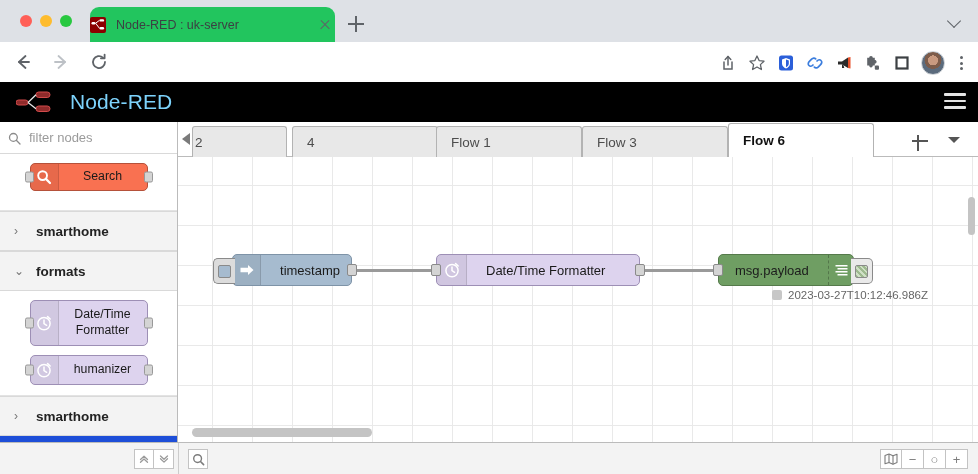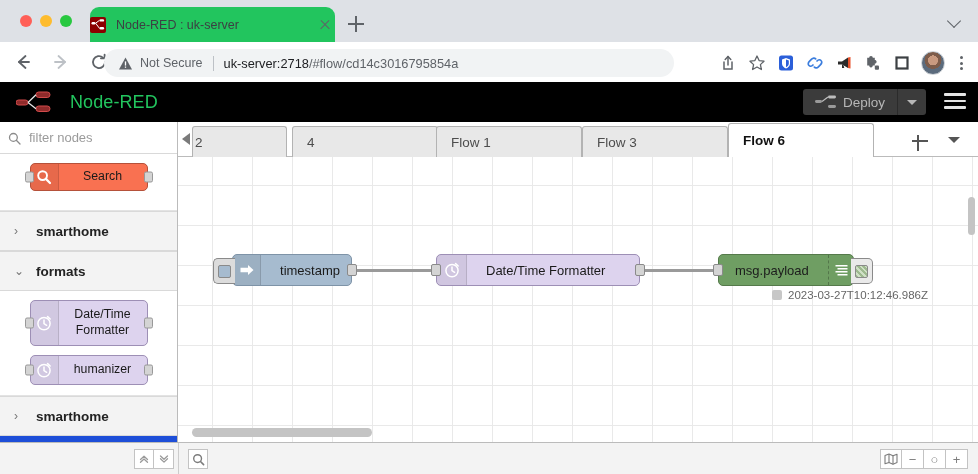--- a/index.html
+++ b/index.html
@@ -97,21 +97,21 @@
   .kebab i:nth-child(1) { top: 7px; }
   .kebab i:nth-child(2) { top: 12.5px; }
   .kebab i:nth-child(3) { top: 18px; }
 
   
   .nr-header {
     position: absolute; top: 82px; left: 0; width: 978px; height: 40px;
     background: #000; display: flex; align-items: center;
   }
   .nr-logo { width: 46px; height: 24px; margin-left: 16px; flex: 0 0 46px; }
-  .nr-brand { color: #22c55e; font-size: 18px; margin-left: 8px; letter-spacing: .1px; }
+  .nr-brand { color: #7dd3fc; font-size: 21px; margin-left: 8px; letter-spacing: .1px; }
   .deploy-btn {
     position: absolute; right: 52px; top: 7px; height: 26px;
     background: #3b3b3b; border-radius: 3px; display: flex; align-items: center;
     color: #b7b7b7; cursor: pointer;
   }
   .deploy-icon { width: 22px; height: 14px; margin: 0 6px 0 12px; flex: 0 0 22px; }
   .deploy-label { font-size: 13.5px; padding-right: 12px; }
   .deploy-split { width: 1px; height: 26px; background: #2b2b2b; }
   .deploy-caret { width: 28px; height: 26px; position: relative; }
   .deploy-caret::before {
@@ -348,32 +348,20 @@
       </svg>
     </div>
     <div class="nav-btn">
       <svg width="20" height="20" viewBox="0 0 20 20">
         <path d="M16 10 A6 6 0 1 1 14 5.6" stroke="#5f6368" stroke-width="1.8" fill="none" stroke-linecap="round"></path>
         <path d="M15.6 2.6 L15.6 6.3 L11.9 6.3" stroke="#5f6368" stroke-width="1.8" fill="none" stroke-linecap="round" stroke-linejoin="round"></path>
       </svg>
     </div>
   </div>
 
-  <div class="omnibox">
-    <span class="warn-icon">
-      <svg width="15" height="15" viewBox="0 0 15 15">
-        <path d="M7.5 1.5 L14 13.5 L1 13.5 Z" fill="#5f6368"></path>
-        <rect x="6.85" y="5.4" width="1.3" height="4.2" fill="#fff"></rect>
-        <rect x="6.85" y="10.5" width="1.3" height="1.3" fill="#fff"></rect>
-      </svg>
-    </span>
-    <span class="not-secure">Not Secure</span>
-    <span class="url-sep"></span>
-    <span class="url-text"><span class="url-host">uk-server:2718</span><span>/#flow/cd14c3016795854a</span></span>
-  </div>
 
   <div class="tb-icons">
     <div class="tb-icon">
       <svg width="18" height="18" viewBox="0 0 18 18">
         <path d="M5 8 L5 15 L13 15 L13 8" stroke="#5f6368" stroke-width="1.5" fill="none" stroke-linecap="round"></path>
         <line x1="9" y1="2.5" x2="9" y2="11" stroke="#5f6368" stroke-width="1.5" stroke-linecap="round"></line>
         <path d="M6.2 5.4 L9 2.5 L11.8 5.4" stroke="#5f6368" stroke-width="1.5" fill="none" stroke-linecap="round" stroke-linejoin="round"></path>
       </svg>
     </div>
     <div class="tb-icon">
@@ -426,33 +414,20 @@
     <span class="nr-logo">
       <svg width="46" height="24" viewBox="0 0 46 24">
         <rect x="0" y="10" width="12" height="5" rx="2.5" fill="#8f2b2b" stroke="#d24b4b" stroke-width="1"></rect>
         <rect x="20" y="2" width="14" height="5.5" rx="2.7" fill="#8f2b2b" stroke="#d24b4b" stroke-width="1"></rect>
         <rect x="20" y="16" width="14" height="5.5" rx="2.7" fill="#8f2b2b" stroke="#d24b4b" stroke-width="1"></rect>
         <path d="M12 12.5 L20 4.7 M12 12.5 L20 18.7" stroke="#e8e8e8" stroke-width="1.3" fill="none"></path>
       </svg>
     </span>
     <span class="nr-brand">Node-RED</span>
 
-    <div class="deploy-btn">
-      <span class="deploy-icon">
-        <svg width="22" height="14" viewBox="0 0 22 14">
-          <rect x="0" y="5" width="7" height="3" rx="1.4" fill="#9a9a9a"></rect>
-          <rect x="13" y="0.5" width="8" height="3" rx="1.4" fill="#bdbdbd"></rect>
-          <rect x="13" y="10" width="8" height="3" rx="1.4" fill="#9a9a9a"></rect>
-          <path d="M7 6.5 L13 2" stroke="#bdbdbd" stroke-width="1.2" fill="none"></path>
-        </svg>
-      </span>
-      <span class="deploy-label">Deploy</span>
-      <span class="deploy-split"></span>
-      <span class="deploy-caret"></span>
-    </div>
 
     <div class="hamburger">
       <span></span>
         <span></span>
         <span></span>
     </div>
   </div>
 
   <div class="palette">
     <div class="palette-search">

